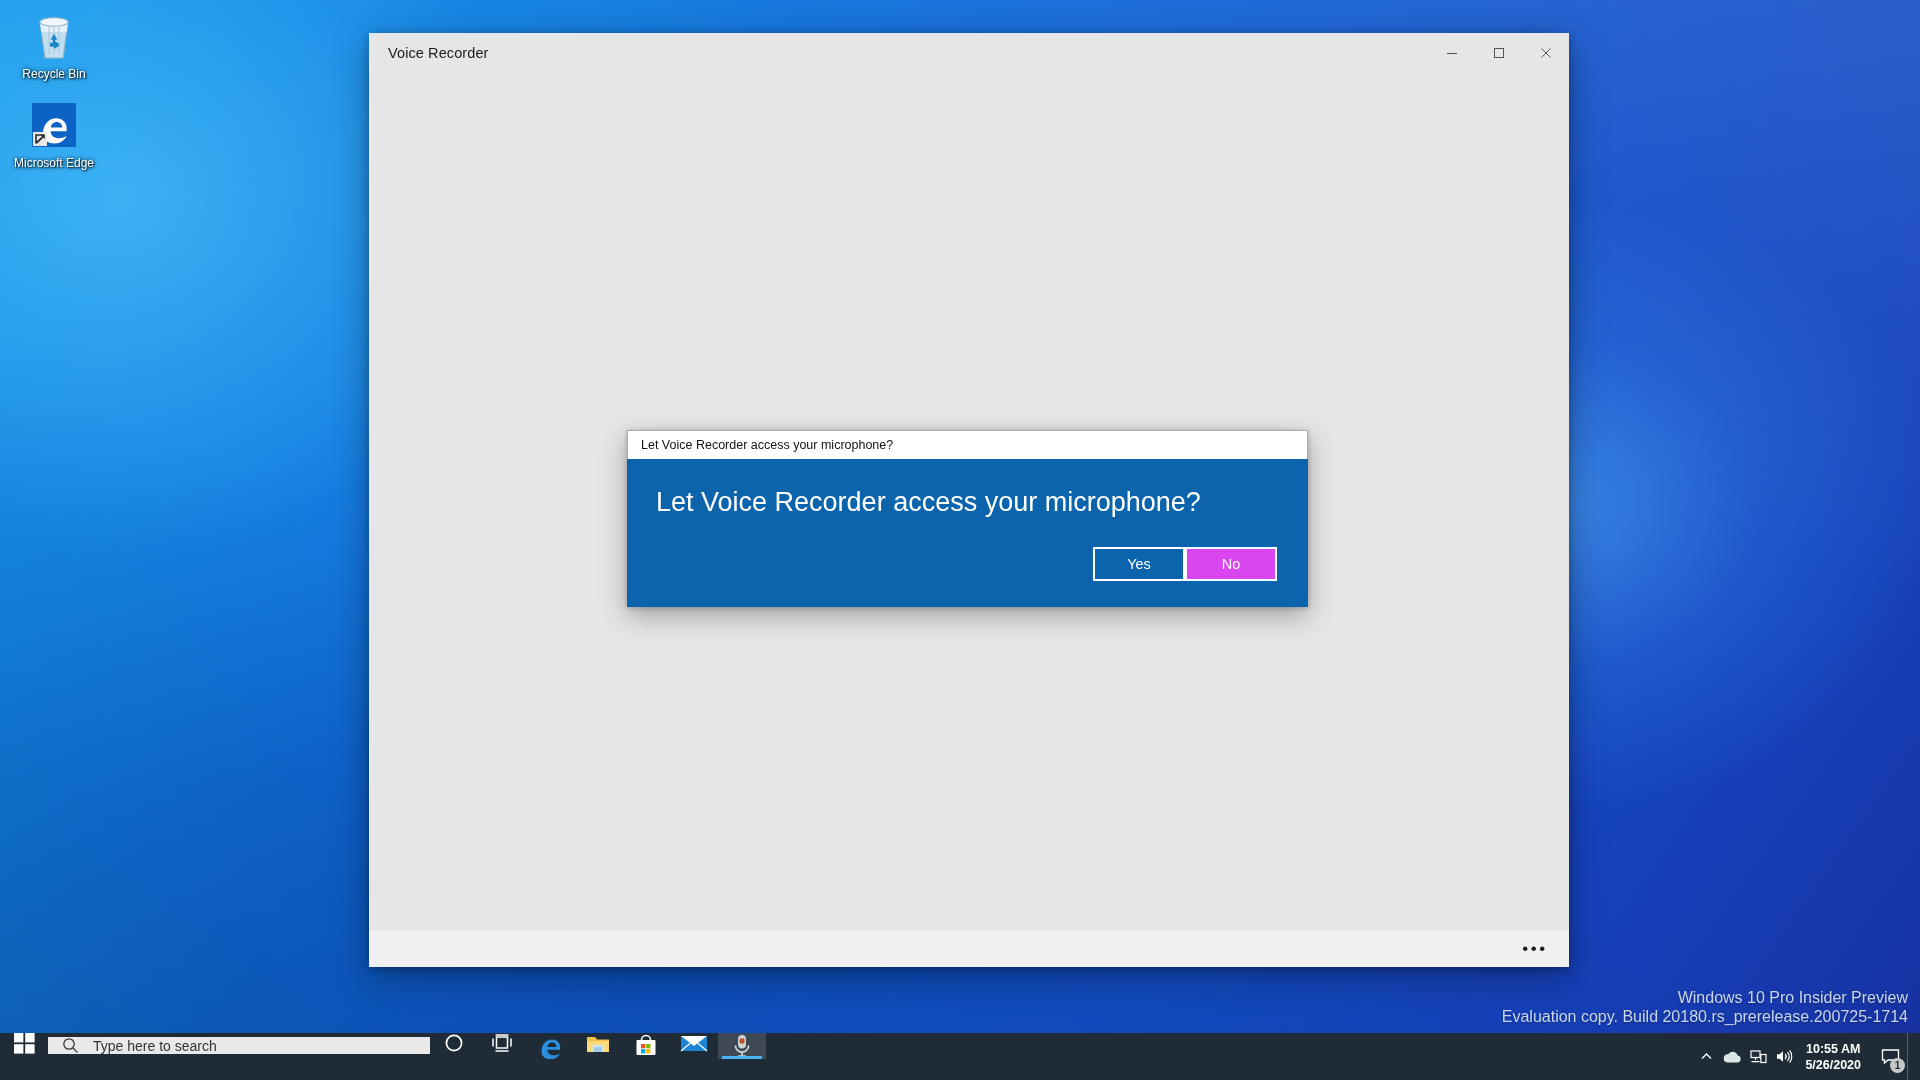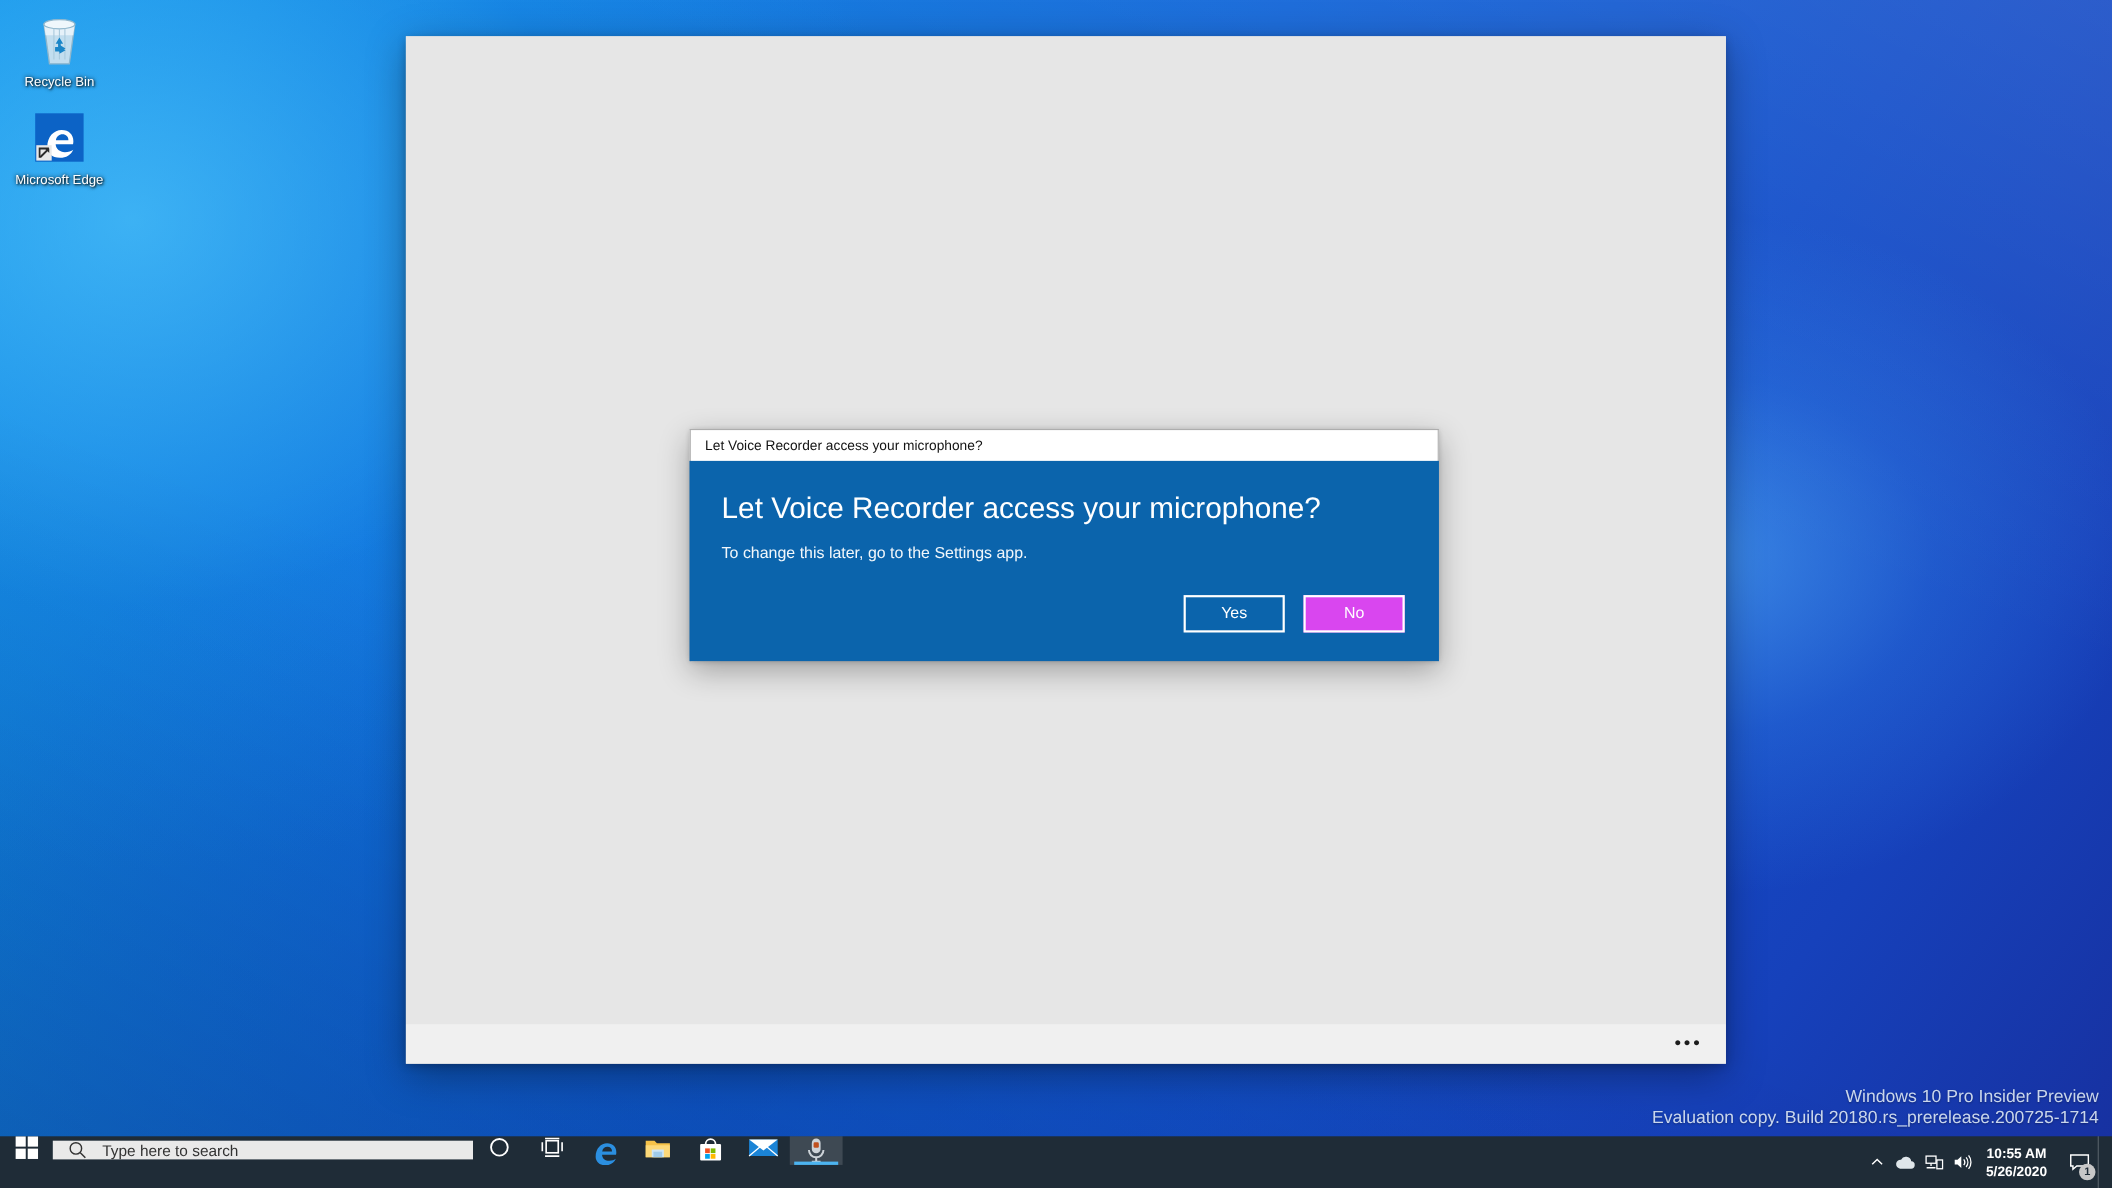--- a/index.html
+++ b/index.html
@@ -169,21 +169,20 @@
   .dialog-sub {
     font-size: 14.5px;
     line-height: 20px;
     color: #f2f7fb;
     margin: 0;
   }
   .dialog-actions {
     margin-top: 28px;
     display: flex;
     justify-content: flex-end;
-    gap: 17px;
   }
   .dlg-btn {
     min-width: 92px;
     height: 34px;
     padding: 0 16px;
     font-family: "Liberation Sans", sans-serif;
     font-size: 14.5px;
     color: #ffffff;
     border: 2px solid #ffffff;
     background: transparent;
@@ -370,30 +369,49 @@
           <path d="M6.5 41 L14 33.6" stroke="#2b2b2b" stroke-width="1.8"></path>
         </svg>
       </span>
       <div class="label">Microsoft Edge</div>
     </div>
 
   </div>
 
   <div class="app-window">
 
+    <div class="title-bar">
+      <div class="title-text">Voice Recorder</div>
+      <div class="win-buttons">
+        <div class="win-btn">
+          <svg width="12" height="12" viewBox="0 0 12 12">
+            <rect x="1" y="6" width="10" height="1" fill="#555"></rect>
+          </svg>
+        </div>
+        <div class="win-btn">
+          <svg width="12" height="12" viewBox="0 0 12 12">
+            <rect x="1.5" y="1.5" width="9" height="9" fill="none" stroke="#555" stroke-width="1"></rect>
+          </svg>
+        </div>
+        <div class="win-btn close">
+          <svg width="12" height="12" viewBox="0 0 12 12">
+            <path d="M1.5 1.5 L10.5 10.5 M10.5 1.5 L1.5 10.5" stroke="#555" stroke-width="1" fill="none"></path>
+          </svg>
+        </div>
+      </div>
+    </div>
 
     <div class="app-body">
 
       <div class="dialog">
         <div class="dialog-caption">
           <span>Let Voice Recorder access your microphone?</span>
         </div>
         <div class="dialog-content">
           <h1 class="dialog-heading">Let Voice Recorder access your microphone?</h1>
-          <p class="dialog-sub">To change this later, go to the Settings app.</p>
           <div class="dialog-actions">
             <button class="dlg-btn">Yes</button>
             <button class="dlg-btn primary">No</button>
           </div>
         </div>
       </div>
 
     </div>
 
     <div class="command-bar">

